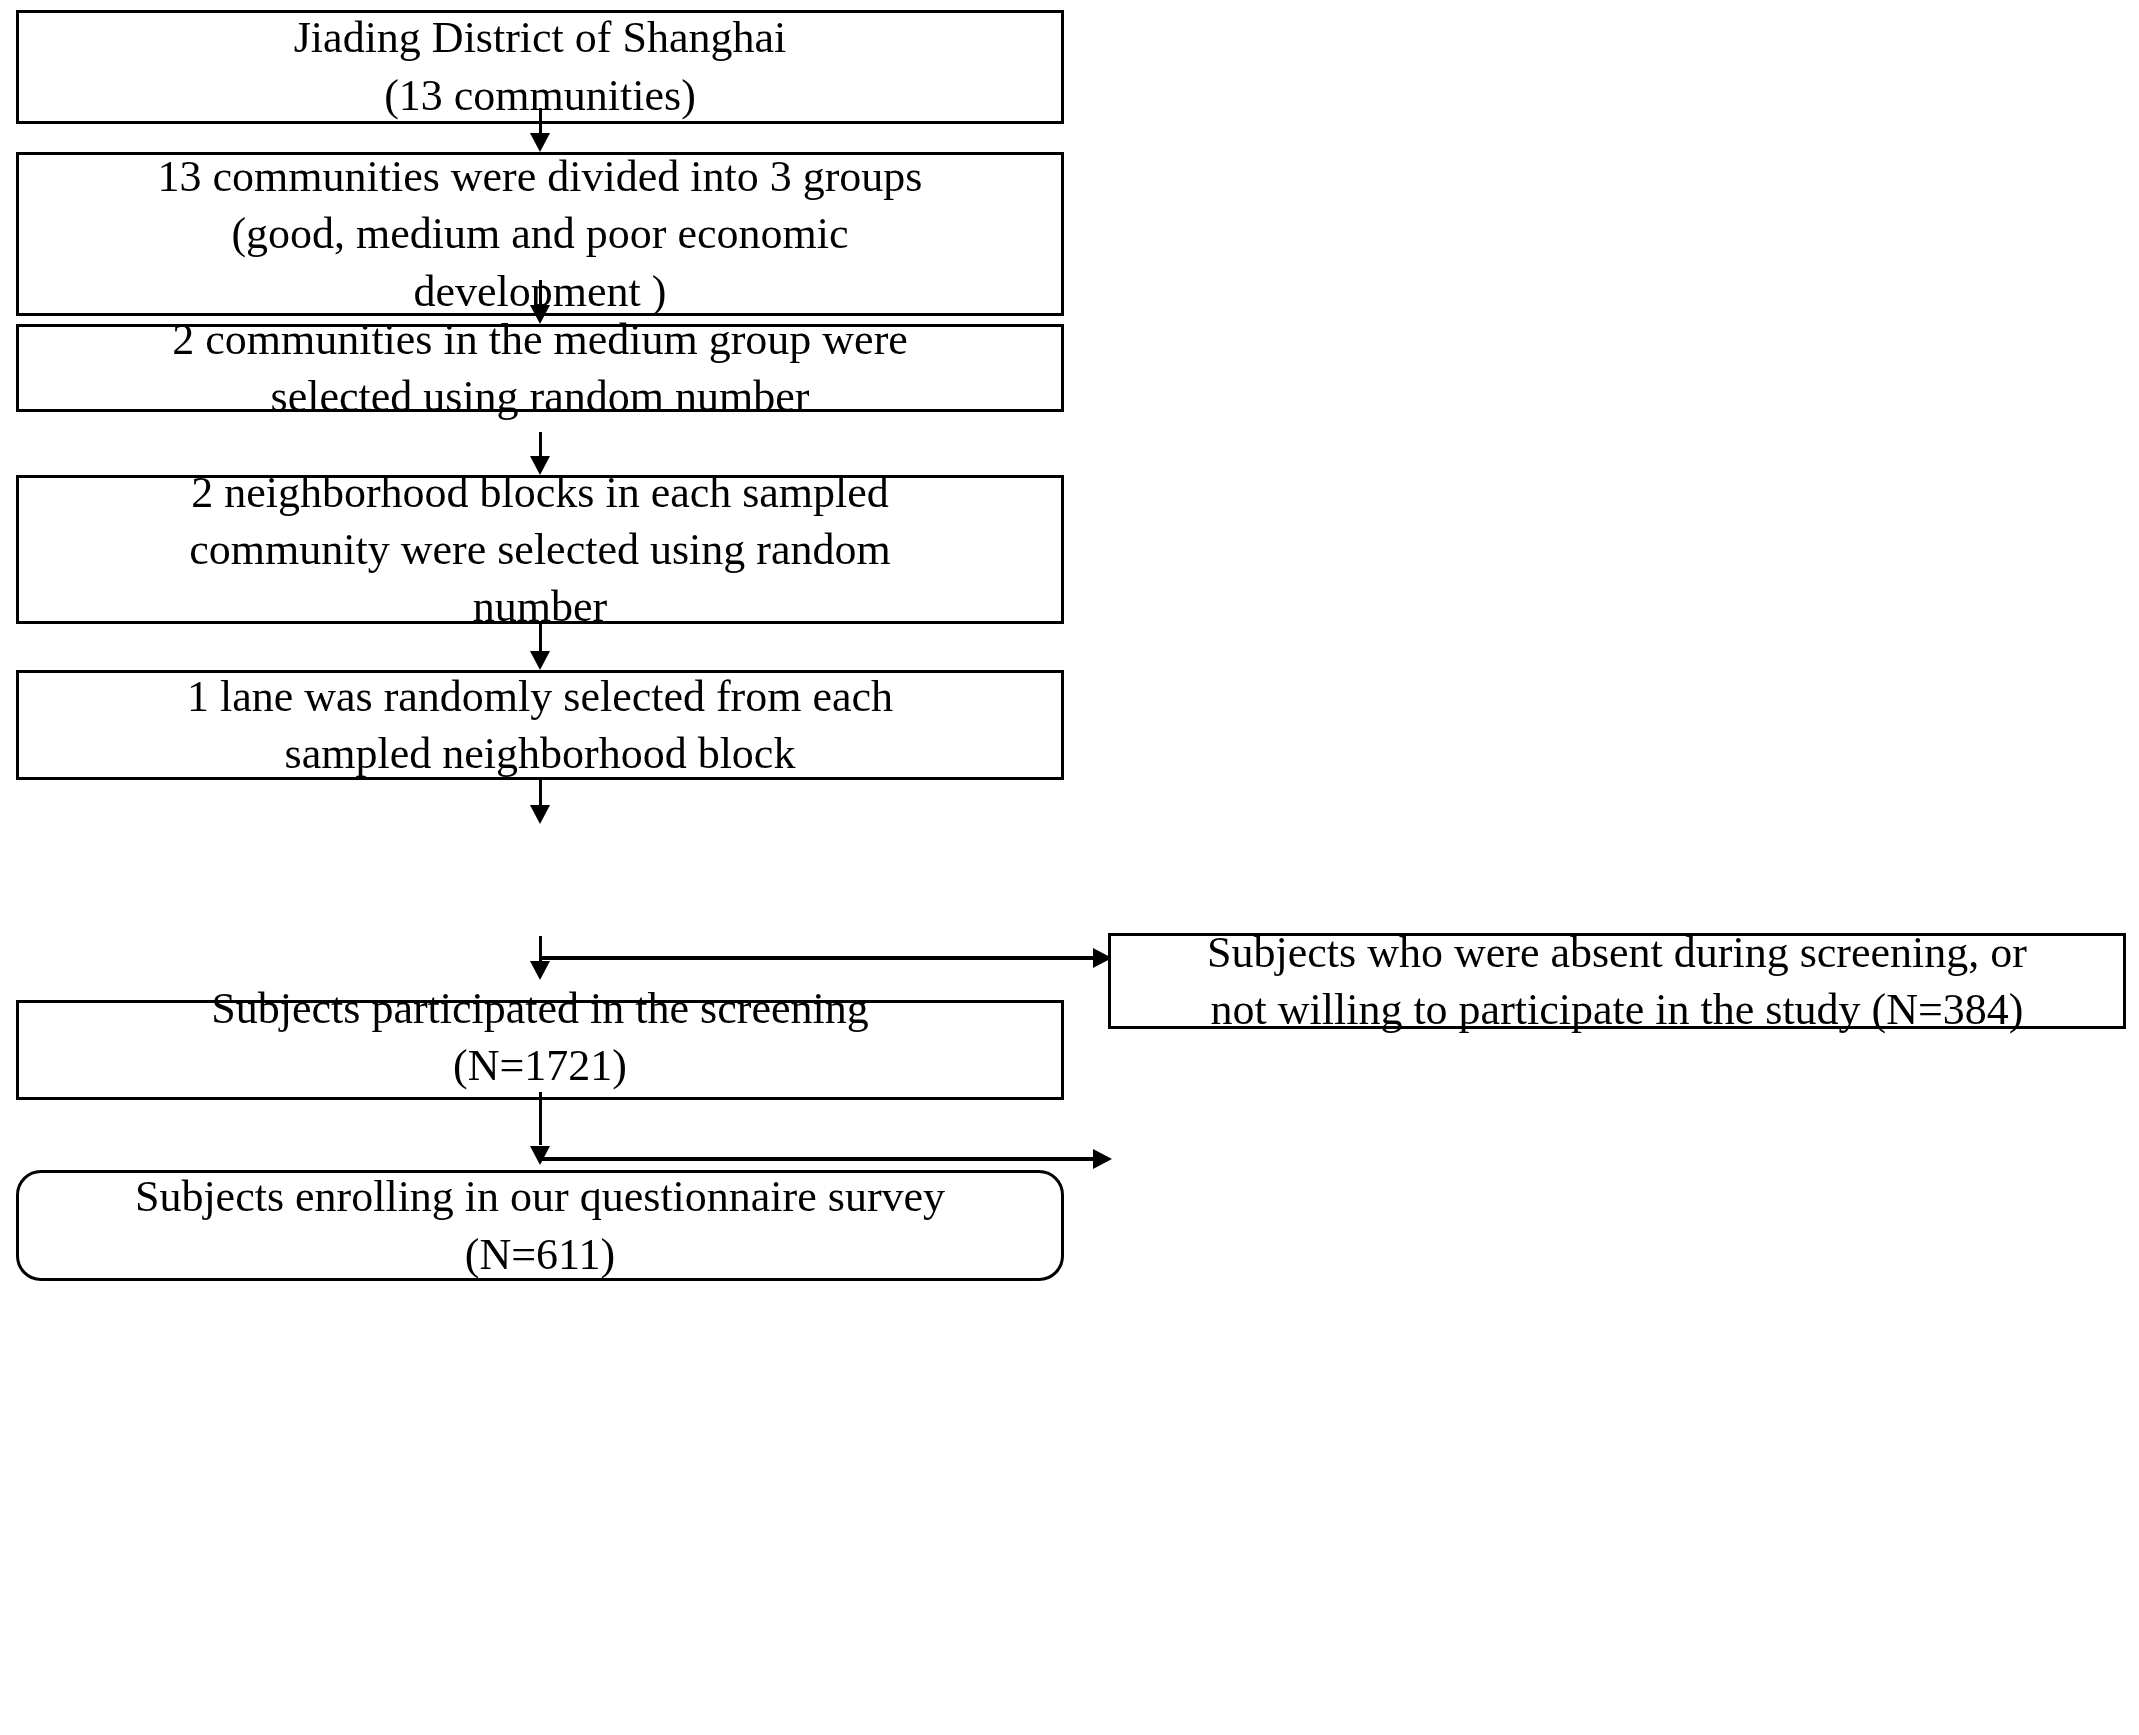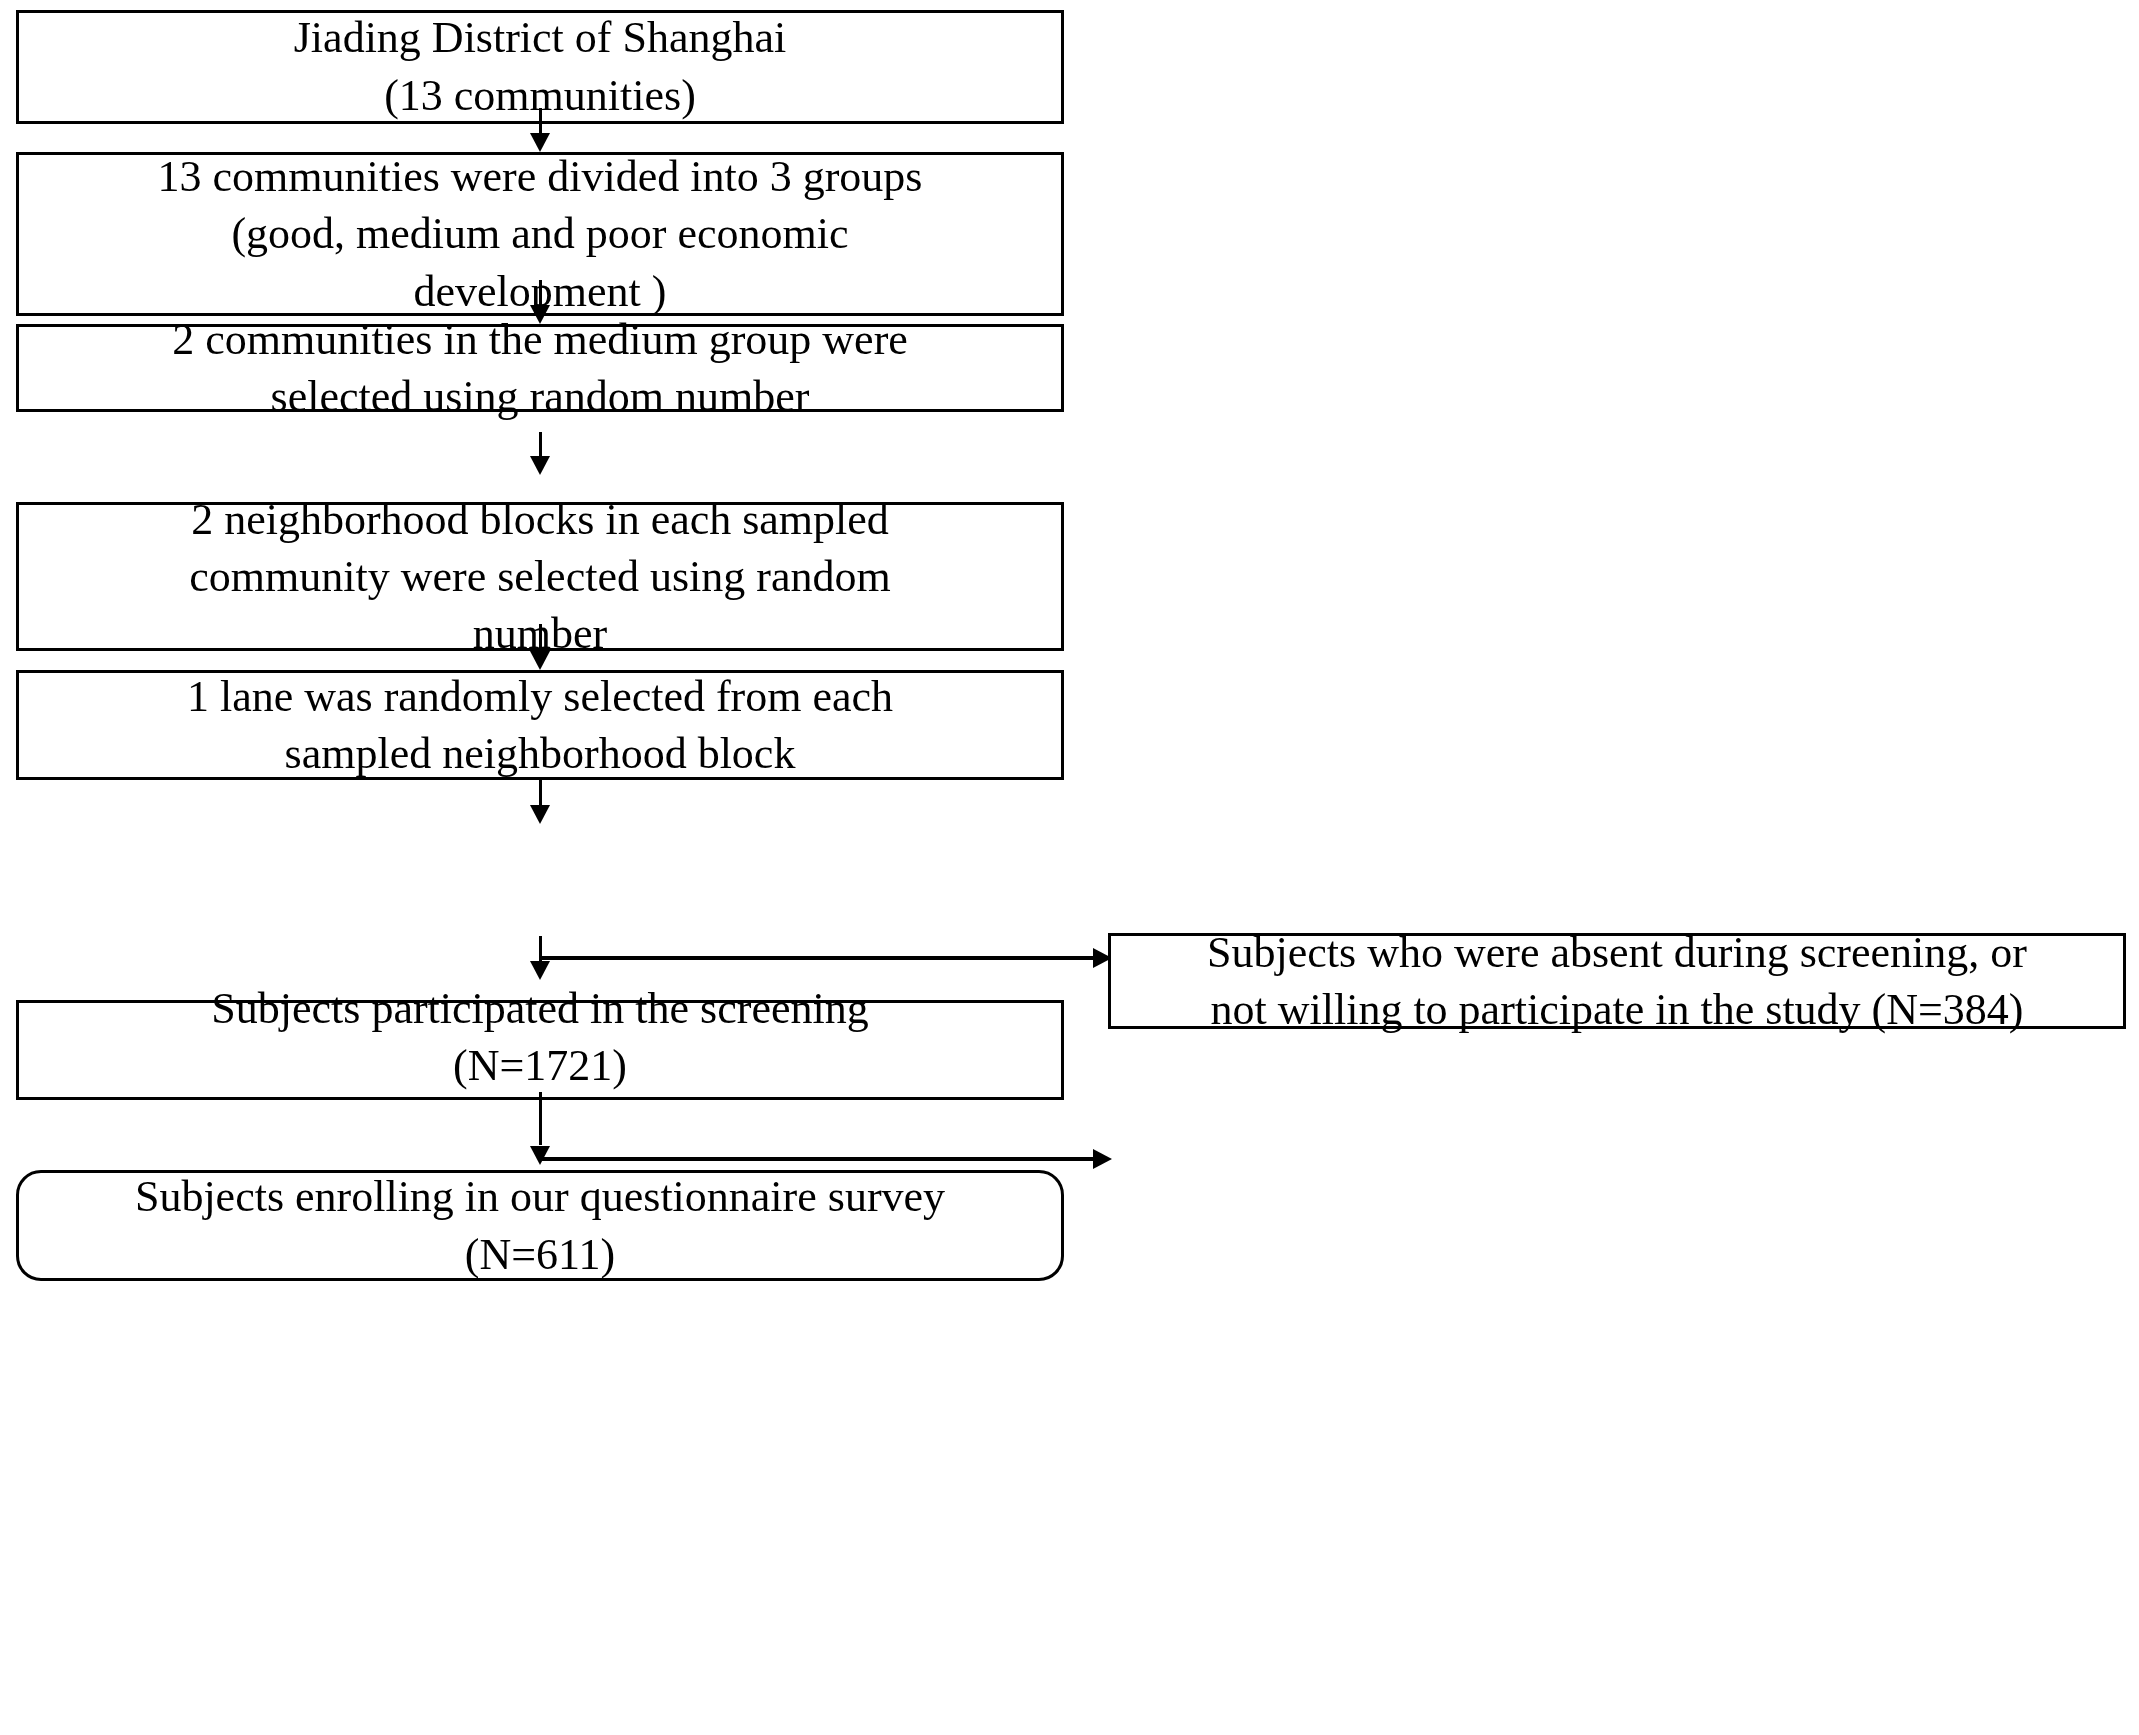--- a/index.html
+++ b/index.html
@@ -40,21 +40,21 @@
     width: 100%;
     white-space: pre-line;
   }
 
   
   .left { left: 16px; width: 1048px; }
 
   #box-district        { top: 9.5px;   height: 114px; }
   #box-groups          { top: 152px;  height: 164px; }
   #box-medium          { top: 324px;  height: 88px; }
-  #box-blocks          { top: 502px;  height: 149px; }
+  #box-blocks          { top: 475px;  height: 149px; }
   #box-lane            { top: 670px;  height: 110px; }
   #box-invited         { top: 824px; height: 112px; }
   #box-screening       { top: 1000px; height: 100px; align-items: flex-end; }
   #box-enrolled        { top: 1170px; height: 111px; border-radius: 25px; }
 
   
   .right { left: 1108px; width: 1018px; margin-top: 23px; }
 
   #box-excl-absent     { top: 910px; height: 96px; }
   #box-excl-criteria   { top: 1037px; height: 247px; }

